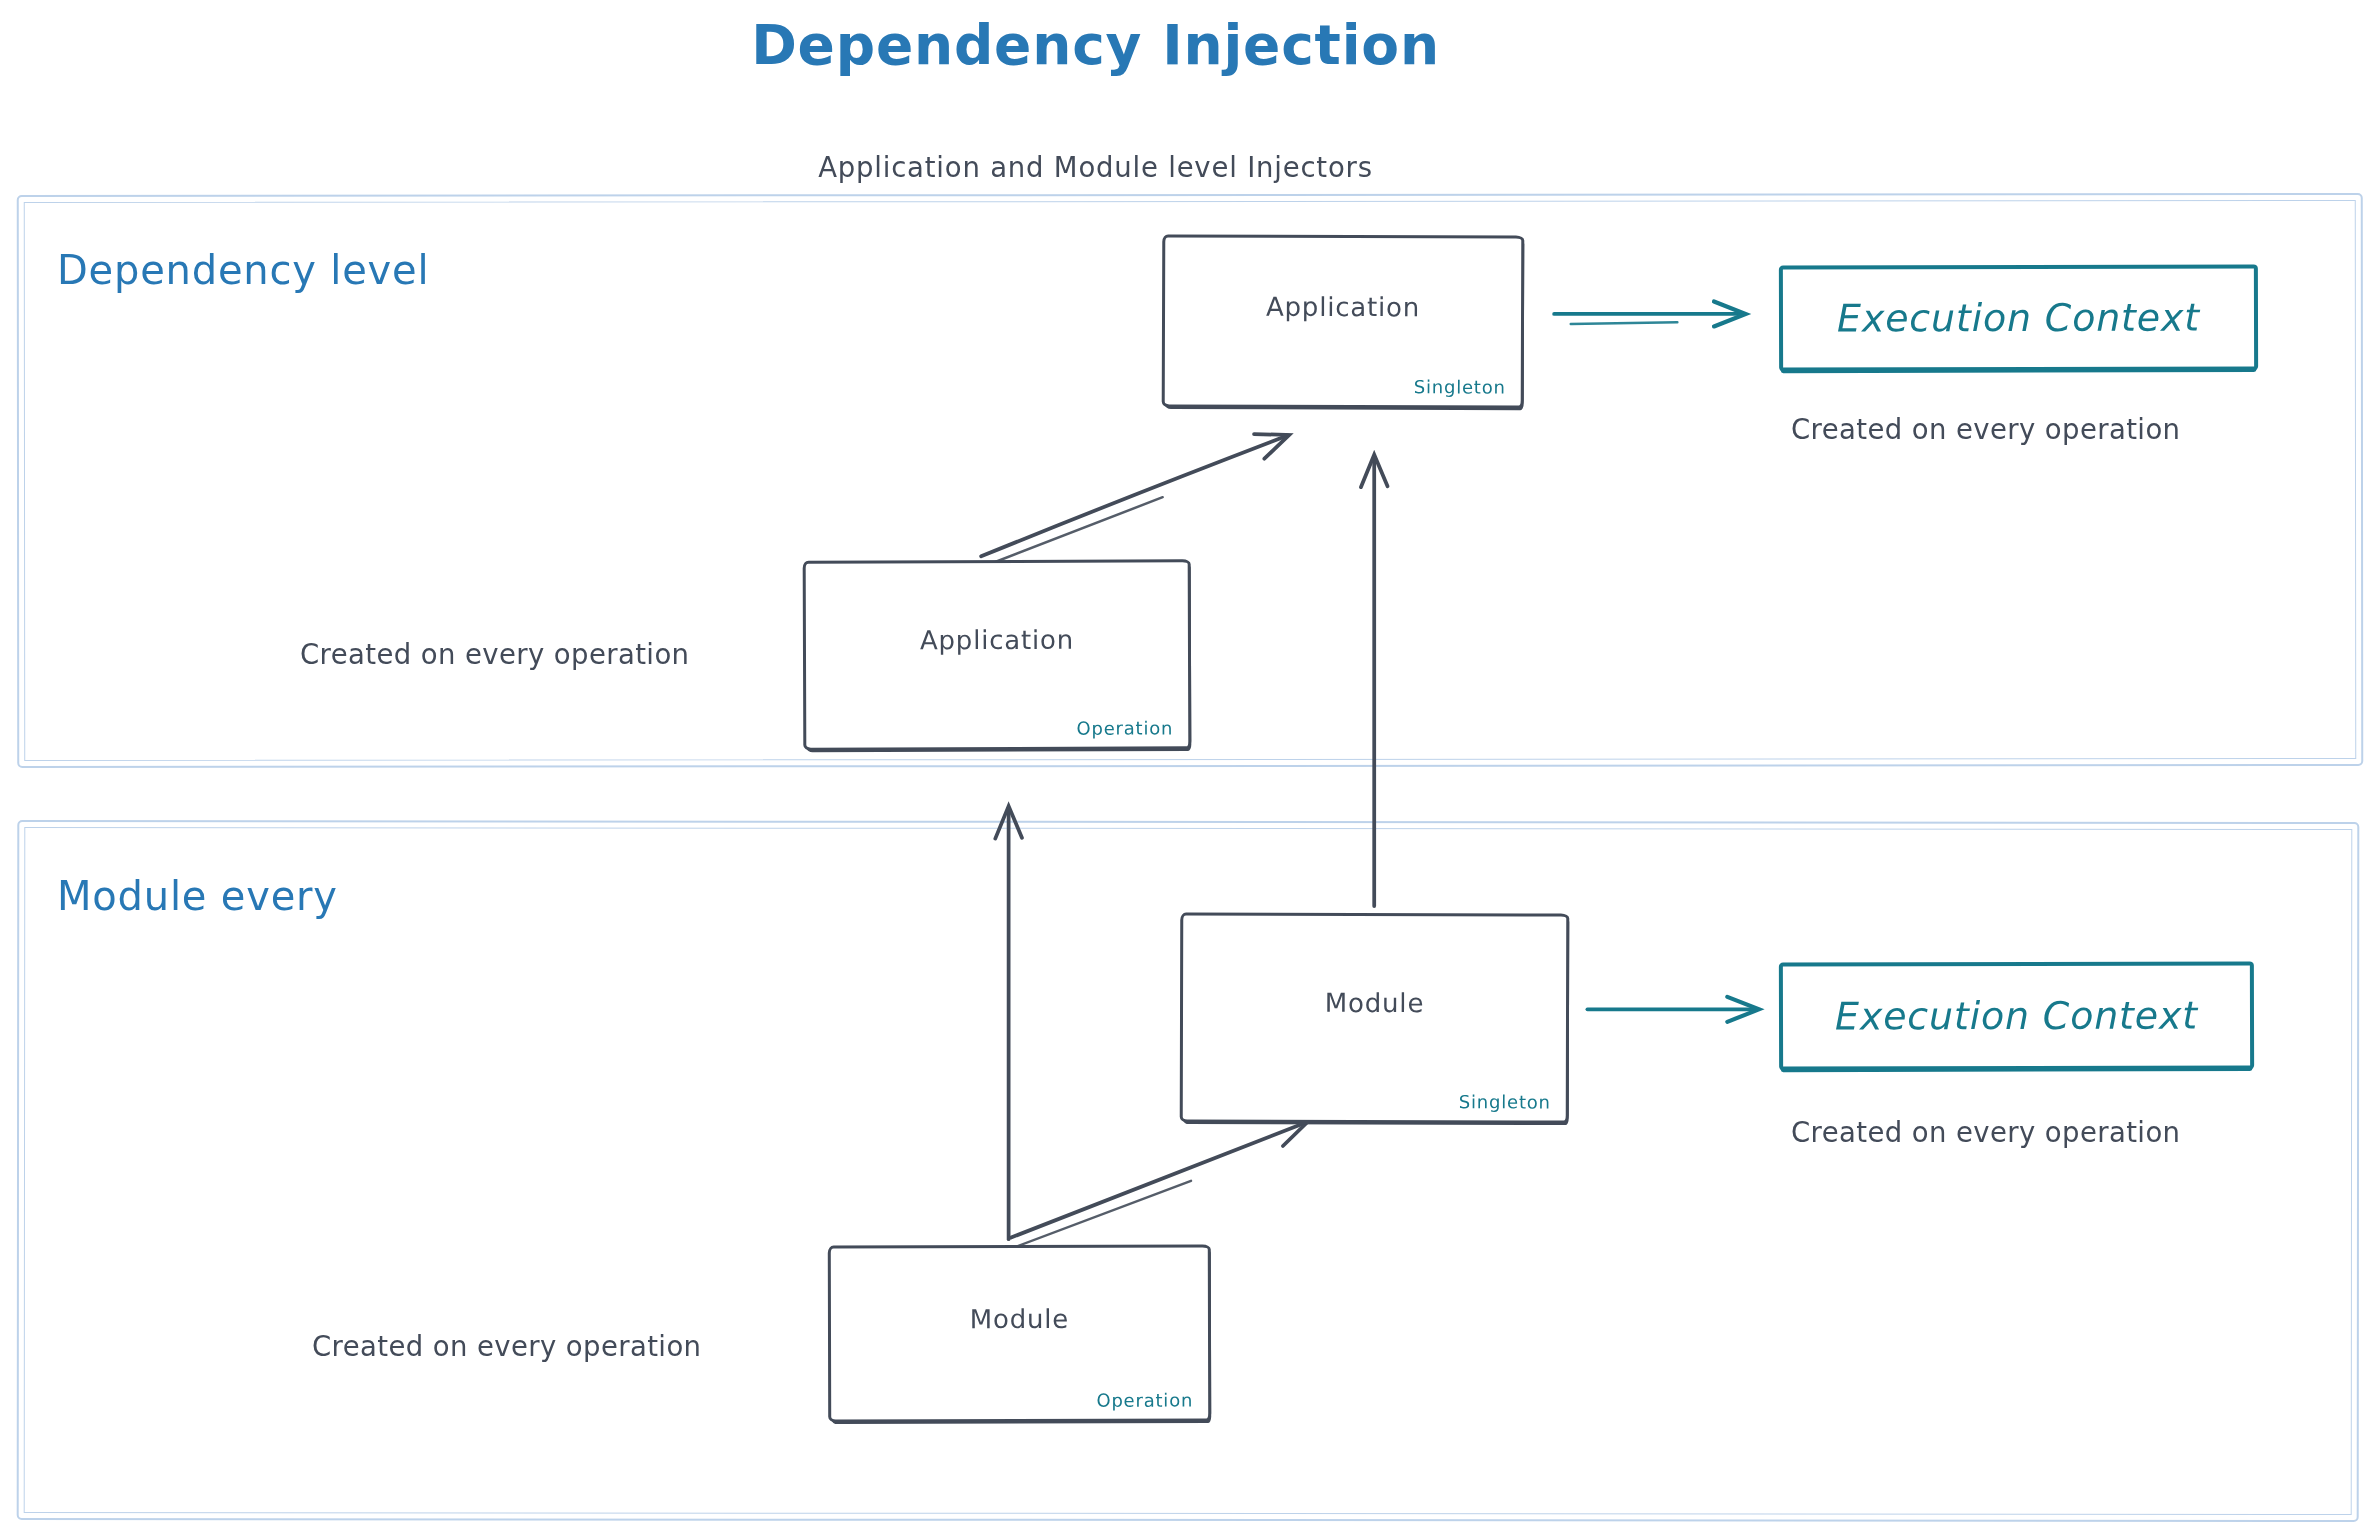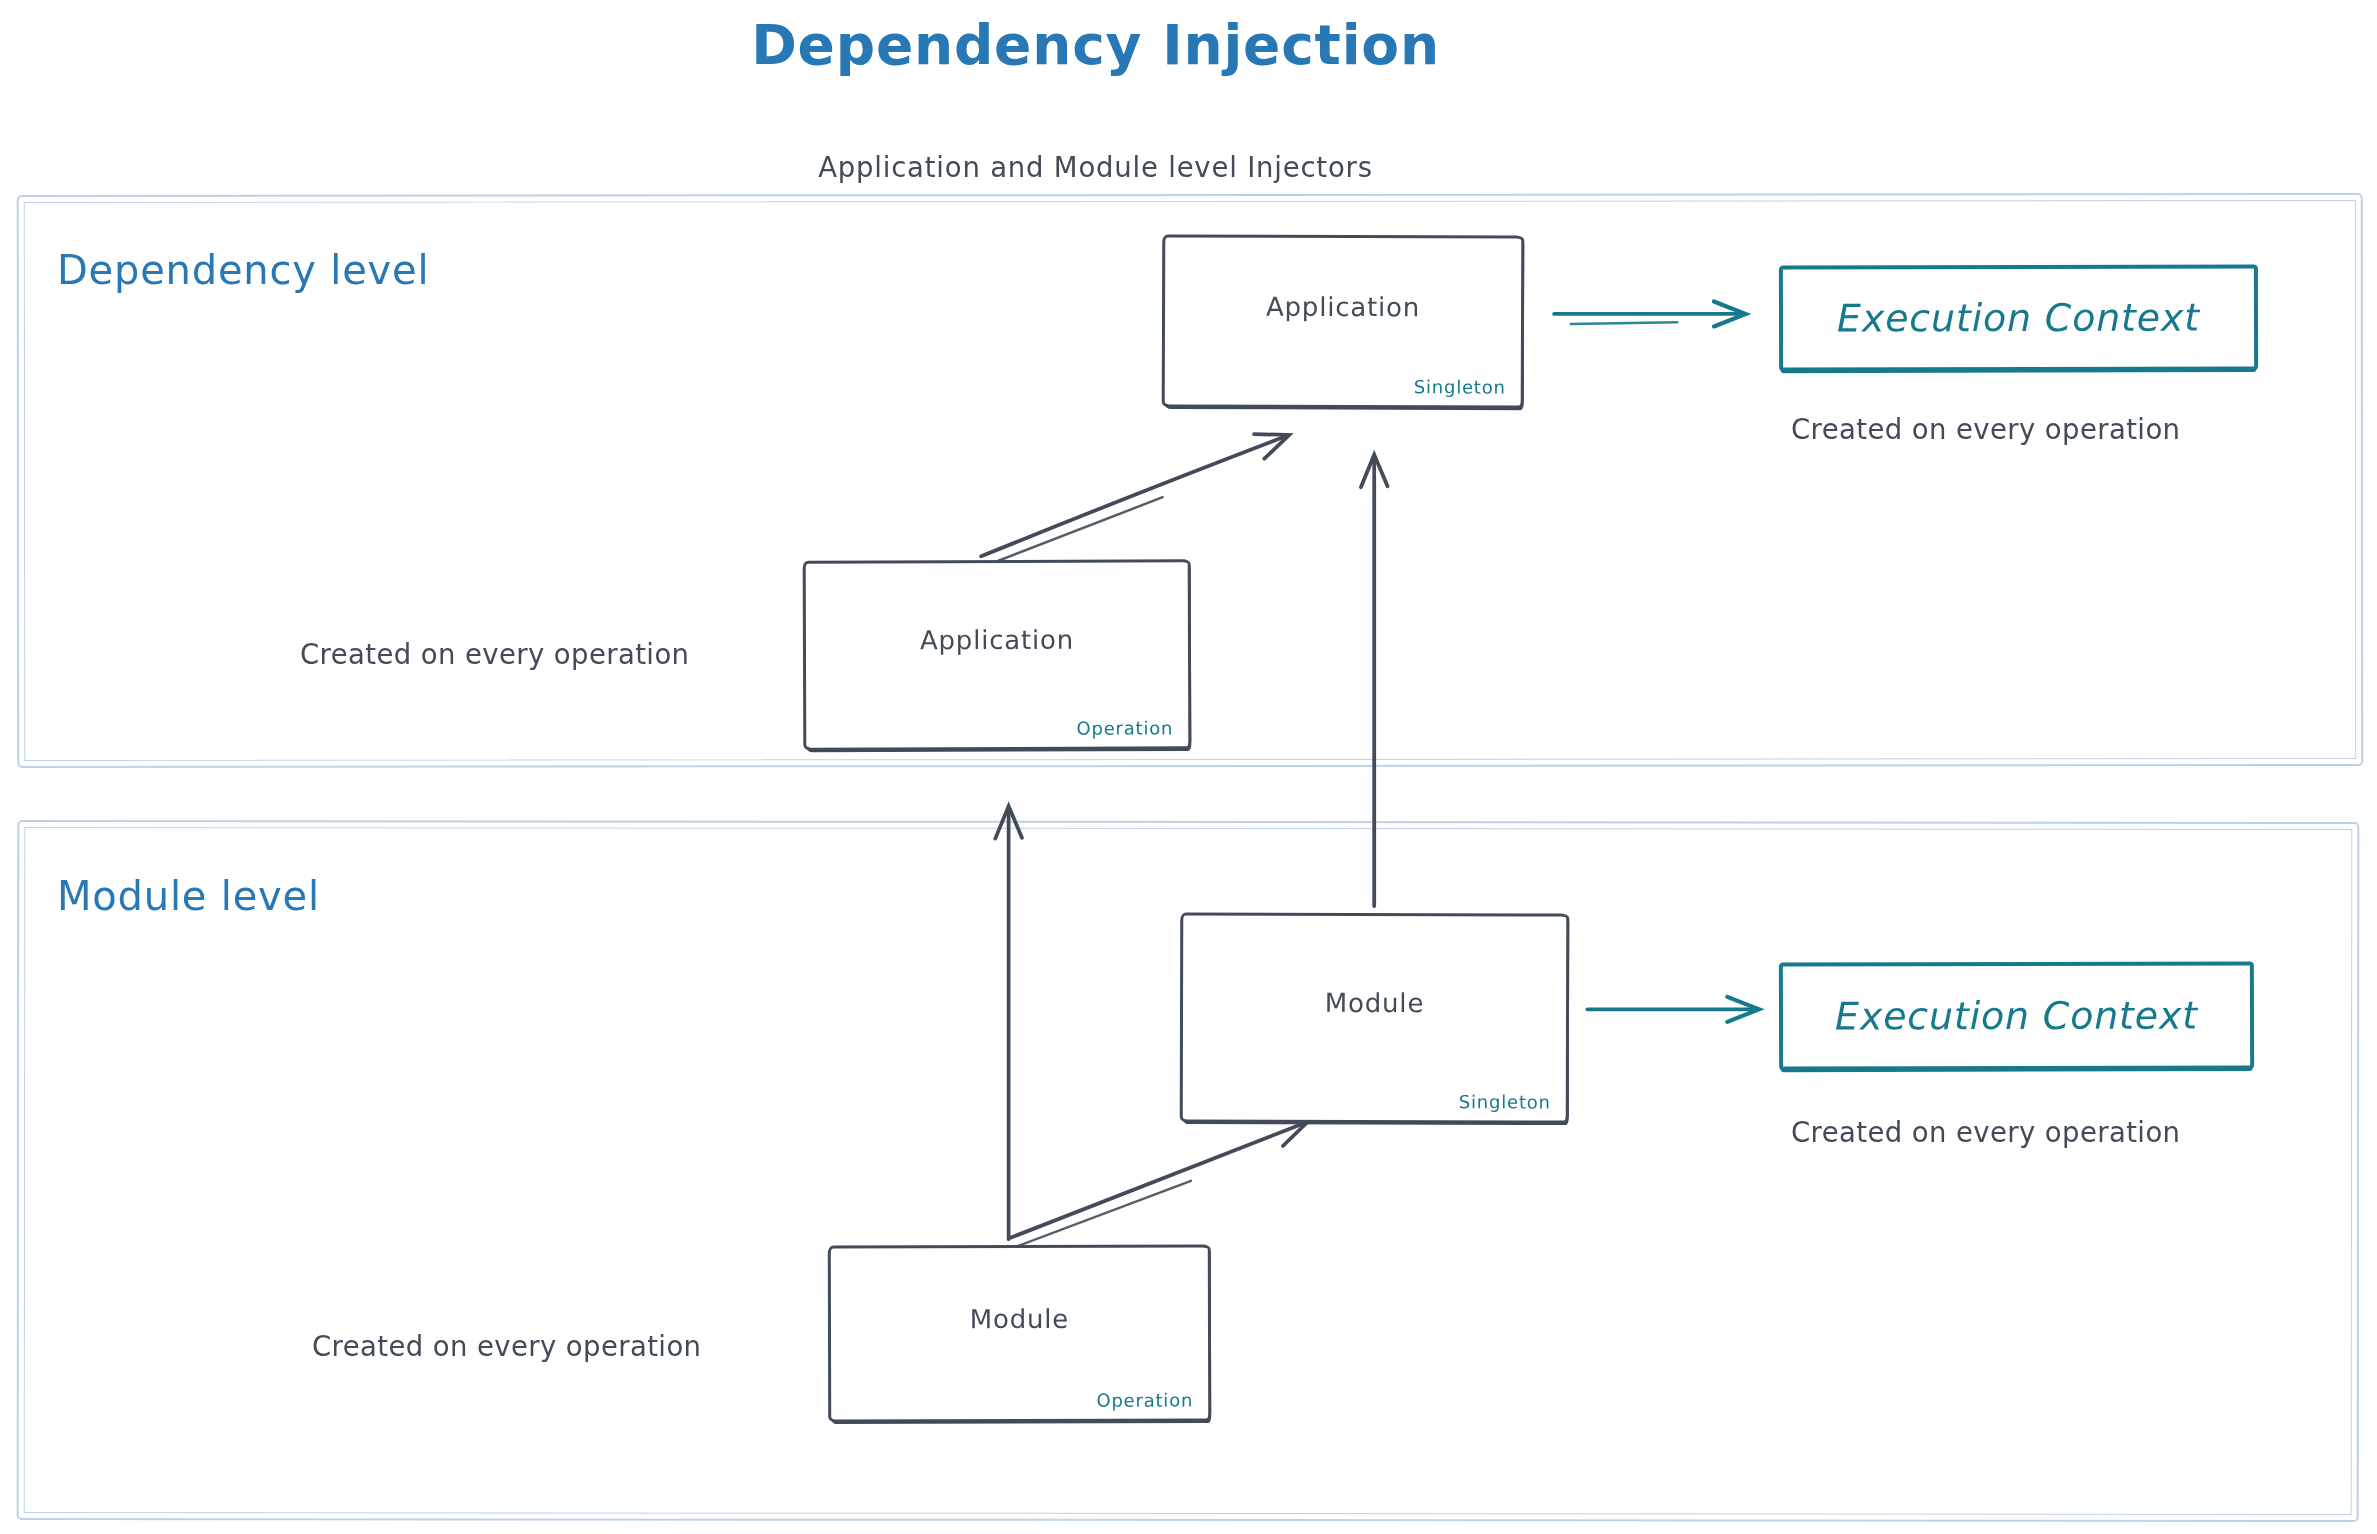--- a/index.html
+++ b/index.html
@@ -75,21 +75,21 @@
 
 <div class="canvas">
 
   <div class="title">Dependency Injection</div>
   <div class="subtitle">Application and Module level Injectors</div>
 
   <div class="level-container app-container"></div>
   <div class="level-label app-label">Dependency level</div>
 
   <div class="level-container module-container"></div>
-  <div class="level-label module-label">Module level</div>
+  <div class="level-label module-label">Module every</div>
 
   <svg class="arrows" viewBox="0 0 2854 1842" xmlns="http://www.w3.org/2000/svg">
     <defs>
       <marker id="head-dark" markerUnits="userSpaceOnUse" markerWidth="100" markerHeight="100" refX="0" refY="0" orient="auto" overflow="visible">
         <path d="M-37,-16 L2,0 L-36,16" fill="none" stroke="var(--dark,#434b59)" stroke-width="4.5" stroke-linecap="round"></path>
       </marker>
       <marker id="head-teal" markerUnits="userSpaceOnUse" markerWidth="100" markerHeight="100" refX="0" refY="0" orient="auto" overflow="visible">
         <path d="M-36,-15 L2,0 L-36,15" fill="none" stroke="var(--teal,#17798c)" stroke-width="5" stroke-linecap="round"></path>
       </marker>
     </defs>

